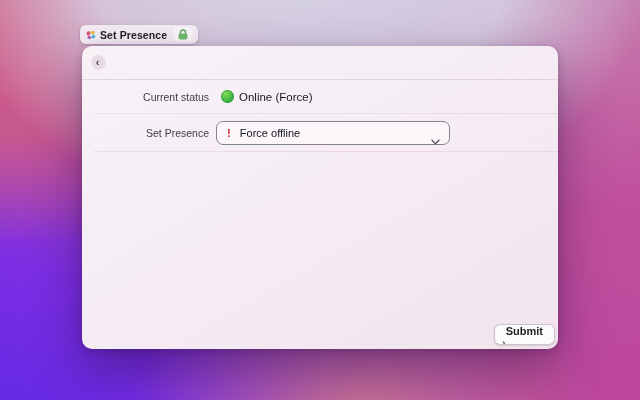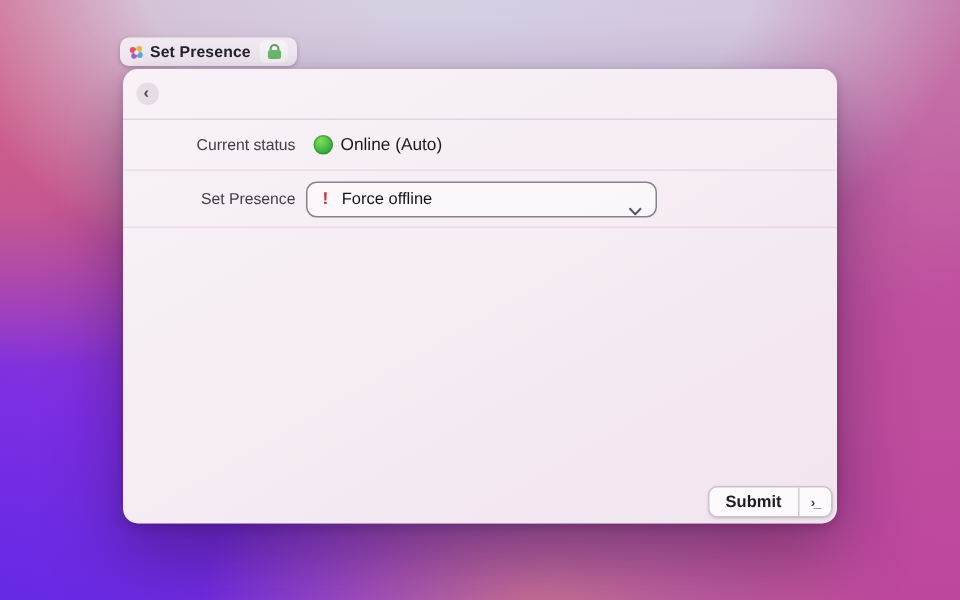--- a/index.html
+++ b/index.html
@@ -47,21 +47,21 @@
   }
   .win-header { position: relative; height: 33px; border-bottom: 1px solid rgba(80,40,80,0.13); }
   .back-btn {
     position: absolute; left: 9px; top: 9px; width: 15px; height: 15px;
     border-radius: 50%; background: #e7dce6; border: none;
     display: flex; align-items: center; justify-content: center;
     font-size: 11px; line-height: 1; font-weight: 700; color: #4a4a4e;
     padding: 0 2px 1px 0; cursor: pointer; font-family: "Liberation Sans", sans-serif;
   }
 
-  .row { display: flex; align-items: center; }
+  .row { display: flex; align-items: center; margin-left: 12px; }
   .row-status { height: 33px; border-bottom: 1px solid rgba(80,40,80,0.08); }
   .row-presence { height: 37px; border-bottom: 1px solid rgba(195,115,175,0.16); }
   .row-label {
     width: 115px; flex: 0 0 115px; text-align: right;
     font-size: 10.5px; color: #3e3e45;
   }
   .status-value { display: flex; align-items: center; margin-left: 12px; gap: 5px; }
   .status-dot {
     width: 13px; height: 13px; border-radius: 50%;
     background: radial-gradient(circle at 35% 28%, #84dd5c 0%, #3cb23f 62%, #2f9a38 100%);
@@ -80,20 +80,21 @@
   .dropdown-text { font-size: 11px; color: #141418; white-space: nowrap; text-align: center; }
   .dropdown-chevron { position: absolute; right: 9px; top: 9px; }
 
   
   .submit-group {
     position: absolute; right: 3px; bottom: 4px; height: 19px;
     display: flex; align-items: stretch;
     background: #fdfafd; border: 1px solid rgba(125,105,125,0.38);
     border-radius: 6px; overflow: hidden;
     box-shadow: 0 1px 2px rgba(0,0,0,0.12);
+    flex-direction: column;
   }
   .submit-btn {
     border: none; background: transparent; padding: 0 11px;
     font-size: 11px; font-weight: 700; color: #1d1d20;
     display: flex; align-items: center; cursor: pointer;
     font-family: "Liberation Sans", sans-serif;
   }
   .seg-divider { width: 1px; background: rgba(125,105,125,0.32); }
   .run-btn {
     border: none; background: transparent; width: 21px;
@@ -131,21 +132,21 @@
   <div class="win-header">
     <button class="back-btn">
       <span>‹</span>
     </button>
   </div>
 
   <div class="row row-status">
     <div class="row-label">Current status</div>
     <div class="status-value">
       <span class="status-dot"></span>
-      <span class="status-text">Online (Auto)</span>
+      <span class="status-text">Online (Force)</span>
     </div>
   </div>
 
   <div class="row row-presence">
     <div class="row-label">Set Presence</div>
     <div class="dropdown">
       <span class="dropdown-warning">!</span>
       <span class="dropdown-text">Force offline</span>
       <span class="dropdown-chevron">
         <svg width="9" height="6" viewBox="0 0 9 6">

